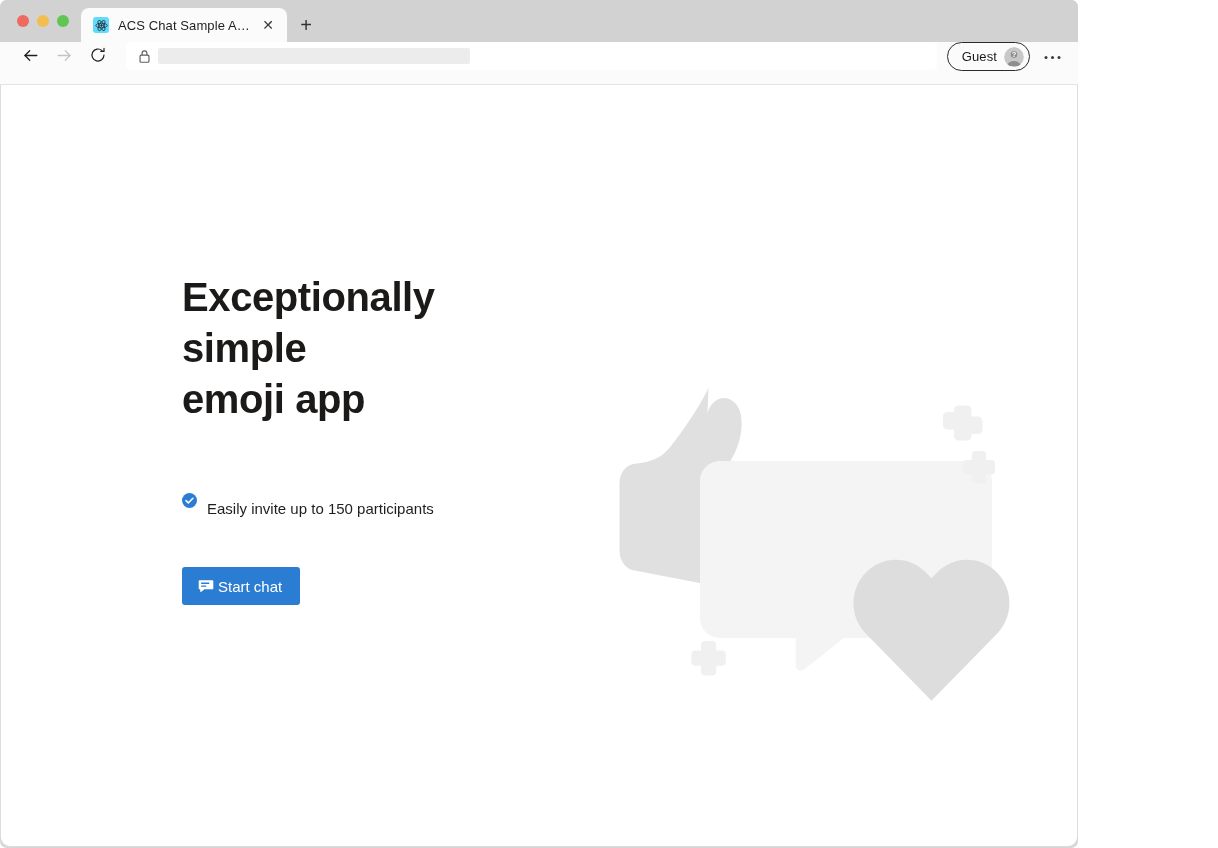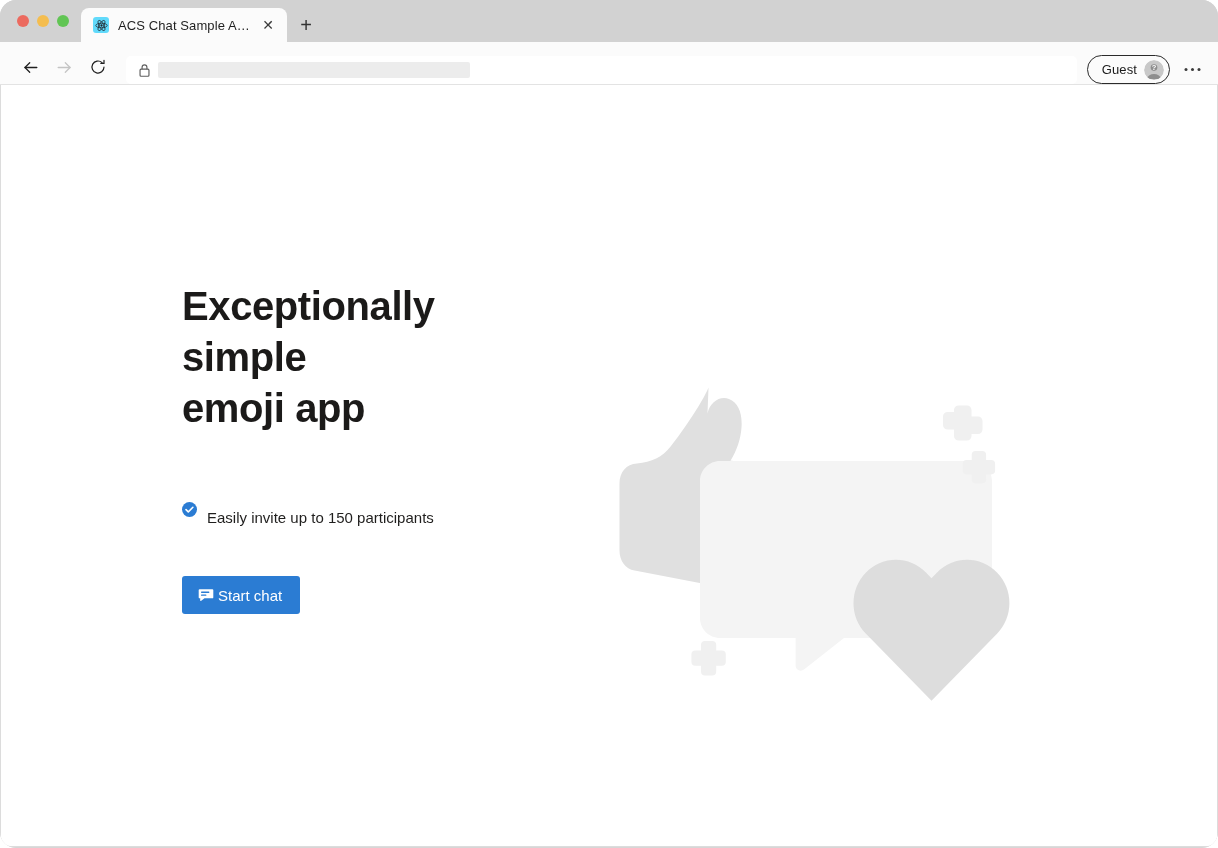--- a/index.html
+++ b/index.html
@@ -12,25 +12,25 @@
     width: 1218px;
     height: 848px;
     overflow: hidden;
     font-family: "Liberation Sans", sans-serif;
     -webkit-font-smoothing: antialiased;
   }
 
   
   .browser-window {
     position: relative;
-    width: 1218px;
+    width: 1078px;
     height: 848px;
     box-sizing: border-box;
     background: #d6d6d6;
-    border-radius: 16px;
+    border-radius: 7px;
     overflow: hidden;
   }
 
   
   .tab-strip {
     position: relative;
     height: 42px;
     background: #d2d2d2;
     display: flex;
     align-items: flex-end;
@@ -108,21 +108,21 @@
     line-height: 1;
     cursor: pointer;
     margin-left: 2px;
   }
 
   
   .toolbar {
     height: 43px;
     background: #fbfbfb;
     display: flex;
-    align-items: flex-end;
+    align-items: flex-start;
     padding: 0 10px 0 14px;
     box-sizing: border-box;
     border-bottom: 1px solid #e3e3e3;
     gap: 2px;
   }
   .nav-btn {
     width: 32px;
     height: 30px;
     display: flex;
     align-items: center;
@@ -220,21 +220,21 @@
     top: 0;
     width: 100%;
     height: 100%;
     display: flex;
     align-items: center;
   }
 
   .hero-copy {
     position: absolute;
     left: 181px;
-    top: 196px;
+    top: 187px;
     width: 400px;
   }
   .hero-title {
     font-size: 40px;
     line-height: 51px;
     font-weight: bold;
     color: #1b1a19;
     margin: 0 0 0 0;
     letter-spacing: -0.4px;
     max-width: 345px;

